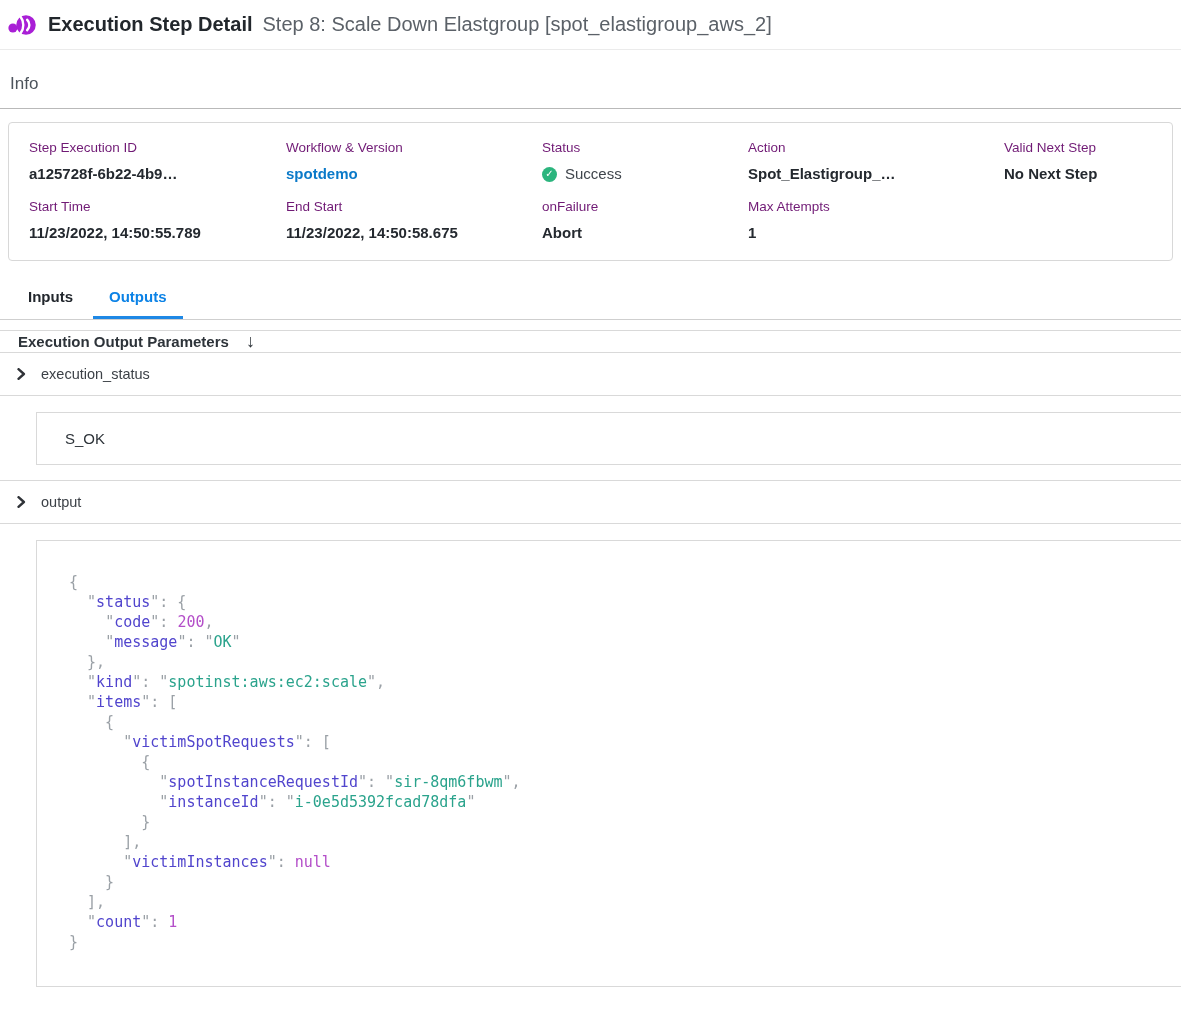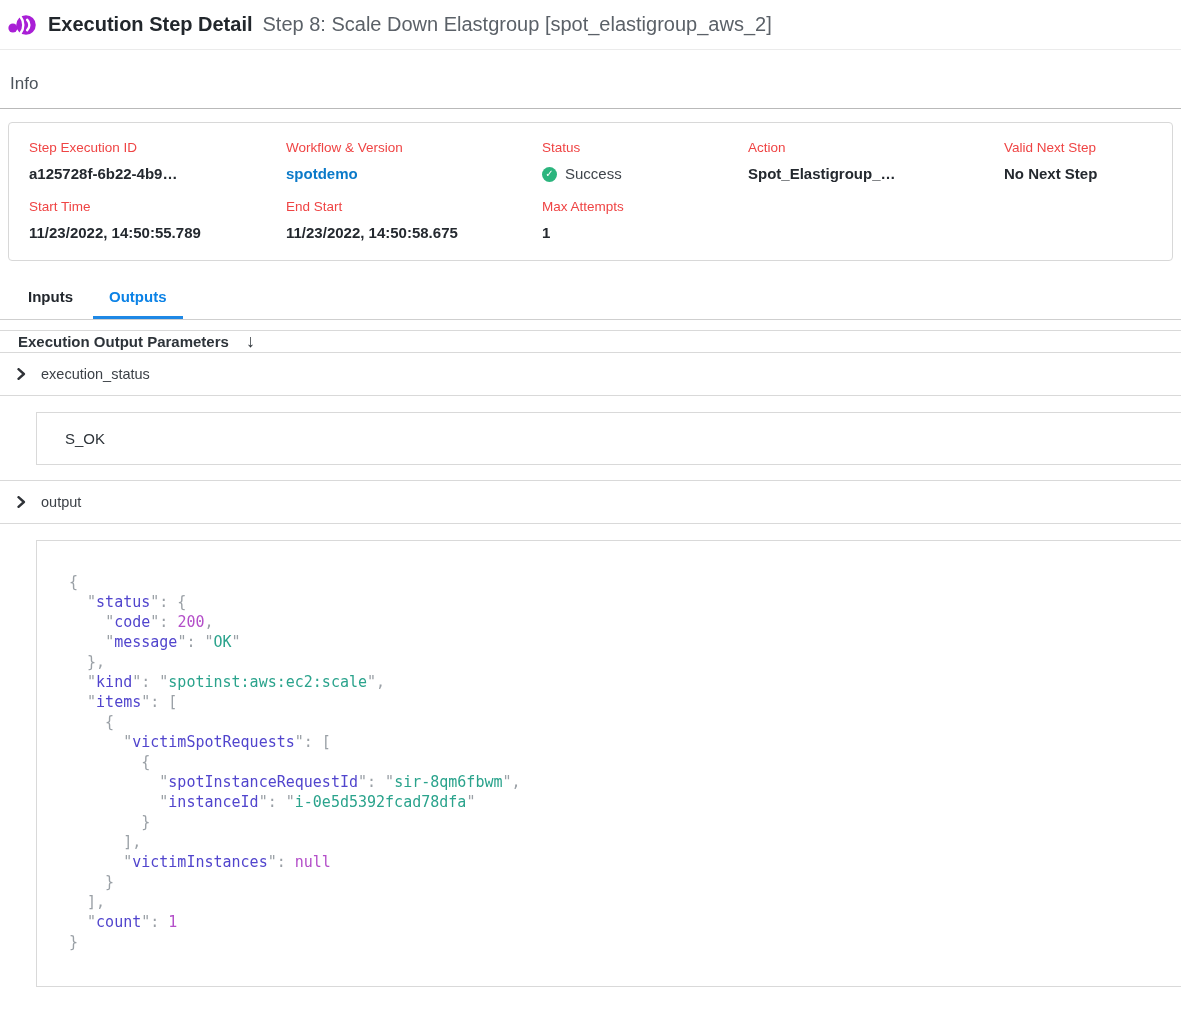--- a/index.html
+++ b/index.html
@@ -18,21 +18,21 @@
   .title { font-size:20px; font-weight:700; color:#22272c; margin:0 0 0 10px; }
   .subtitle { font-size:20px; font-weight:400; color:#5b6168; margin-left:10px; }
 
   
   .info-label { margin-top:24px; padding:0 0 14px 10px; font-size:17px;
                 color:#4d545c; border-bottom:1px solid #b9b9b9; }
 
   .card { margin:13px 8px 0 8px; border:1px solid #d8d8d8; border-radius:4px;
           padding:17px 0 18px 20px;
           display:grid; grid-template-columns:257px 256px 206px 256px 1fr; row-gap:16px; }
-  .flabel { font-size:13.5px; color:#ef4444; line-height:16px; }
+  .flabel { font-size:13.5px; color:#701a75; line-height:16px; }
   .fvalue { font-size:15px; font-weight:600; color:#24292f; margin-top:9px; line-height:18px; }
   .fvalue.link { color:#0b7ac9; cursor:pointer; }
   .fvalue.status { font-weight:400; color:#3f454c; display:flex; align-items:center; }
   .status-icon { width:15px; height:15px; border-radius:50%; background:#2cb57e;
                  color:#fff; display:inline-flex; align-items:center; justify-content:center;
                  font-size:10px; line-height:1; margin-right:8px; flex:0 0 auto; }
 
   
   .tabs { margin-top:14px; padding-left:12px; border-bottom:1px solid #cfcfcf; display:flex; }
   .tab { padding:13px 16px 11px; margin-right:4px; font-size:15px; font-weight:600;
@@ -107,20 +107,24 @@
   </div>
   <div>
     <div class="flabel">Start Time</div>
     <div class="fvalue">11/23/2022, 14:50:55.789</div>
   </div>
   <div>
     <div class="flabel">End Start</div>
     <div class="fvalue">11/23/2022, 14:50:58.675</div>
   </div>
   <div>
+    <div class="flabel">onFailure</div>
+    <div class="fvalue">Abort</div>
+  </div>
+  <div>
     <div class="flabel">Max Attempts</div>
     <div class="fvalue">1</div>
   </div>
   <div></div>
 </div>
 
 <div class="tabs">
   <div class="tab">Inputs</div>
   <div class="tab active">Outputs</div>
 </div>

